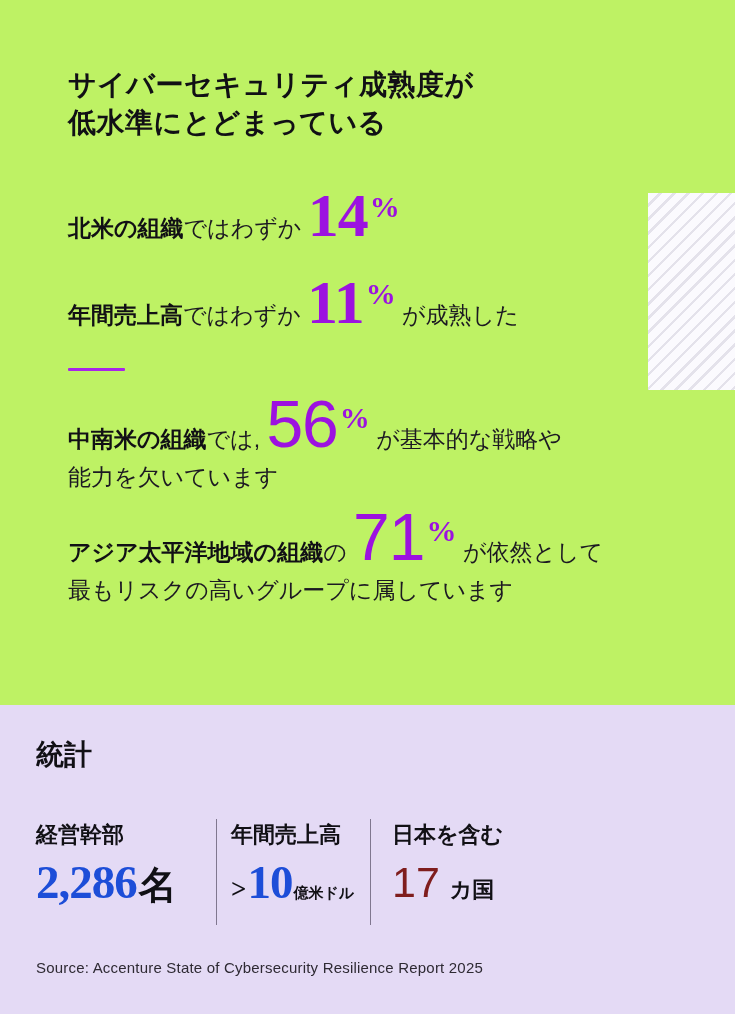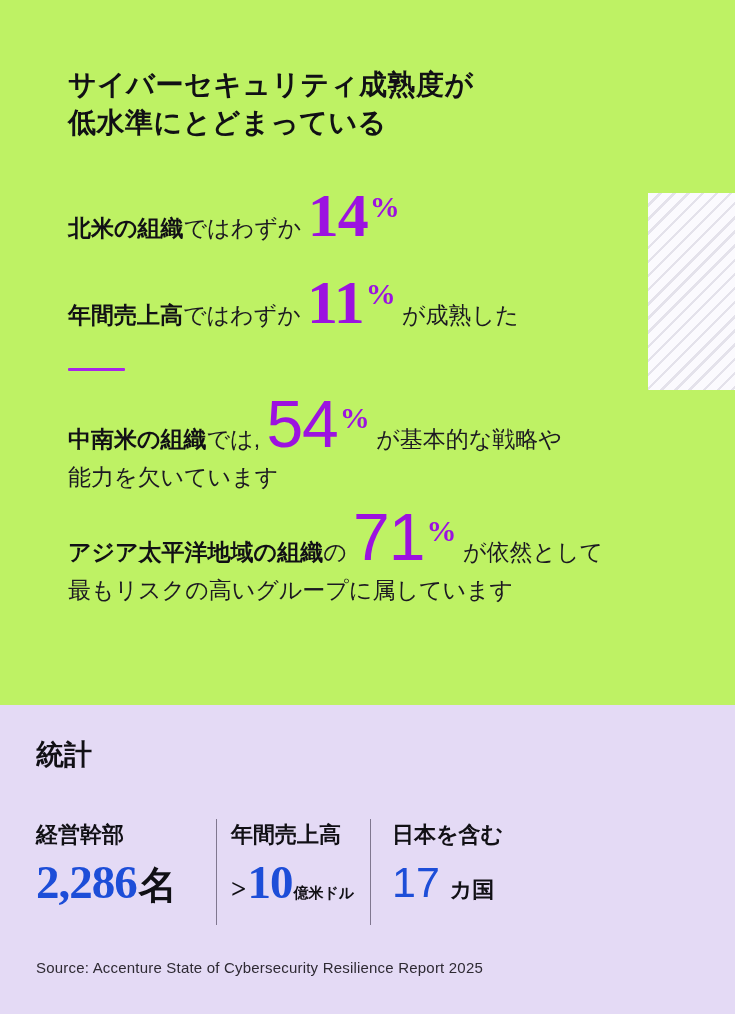--- a/index.html
+++ b/index.html
@@ -113,21 +113,21 @@
     font-weight:600;
     line-height:50px;
     letter-spacing:-1px;
     color:#1d4ed8;
   }
   .v-sans {
     font-family:"Liberation Sans", sans-serif;
     font-size:43px;
     font-weight:500;
     line-height:50px;
-    color:#1d4ed8;
+    color:#7f1d1d;
   }
   .v-prefix {
     font-family:"Liberation Serif", serif;
     font-size:27px;
     font-weight:600;
     margin-right:1px;
     color:#111015;
   }
   .sfx-big { font-size:38px; font-weight:700; margin-left:2px; color:#111015; }
   .sfx-sub { font-size:15px; font-weight:700; margin-left:1px; color:#111015; }
@@ -154,21 +154,21 @@
     <p class="stat-line"><span class="b">北米の組織</span><span>ではわずか </span><span class="num num-serif"><span>14</span><span class="pct">%</span></span></p>
   </div>
 
   <div class="stat stat-2">
     <p class="stat-line"><span class="b">年間売上高</span><span>ではわずか </span><span class="num num-serif"><span>11</span><span class="pct">%</span></span><span> が成熟した</span></p>
   </div>
 
   <div class="purple-rule"></div>
 
   <div class="stat stat-3">
-    <p class="stat-line"><span class="b">中南米の組織</span><span>では, </span><span class="num num-sans"><span>54</span><span class="pct">%</span></span><span> が基本的な戦略や</span></p>
+    <p class="stat-line"><span class="b">中南米の組織</span><span>では, </span><span class="num num-sans"><span>56</span><span class="pct">%</span></span><span> が基本的な戦略や</span></p>
     <p class="stat-line">能力を欠いています</p>
   </div>
 
   <div class="stat stat-4">
     <p class="stat-line"><span class="b">アジア太平洋地域の組織</span><span>の </span><span class="num num-sans"><span>71</span><span class="pct">%</span></span><span> が依然として</span></p>
     <p class="stat-line">最もリスクの高いグループに属しています</p>
   </div>
 </div>
 
 <div class="panel">

